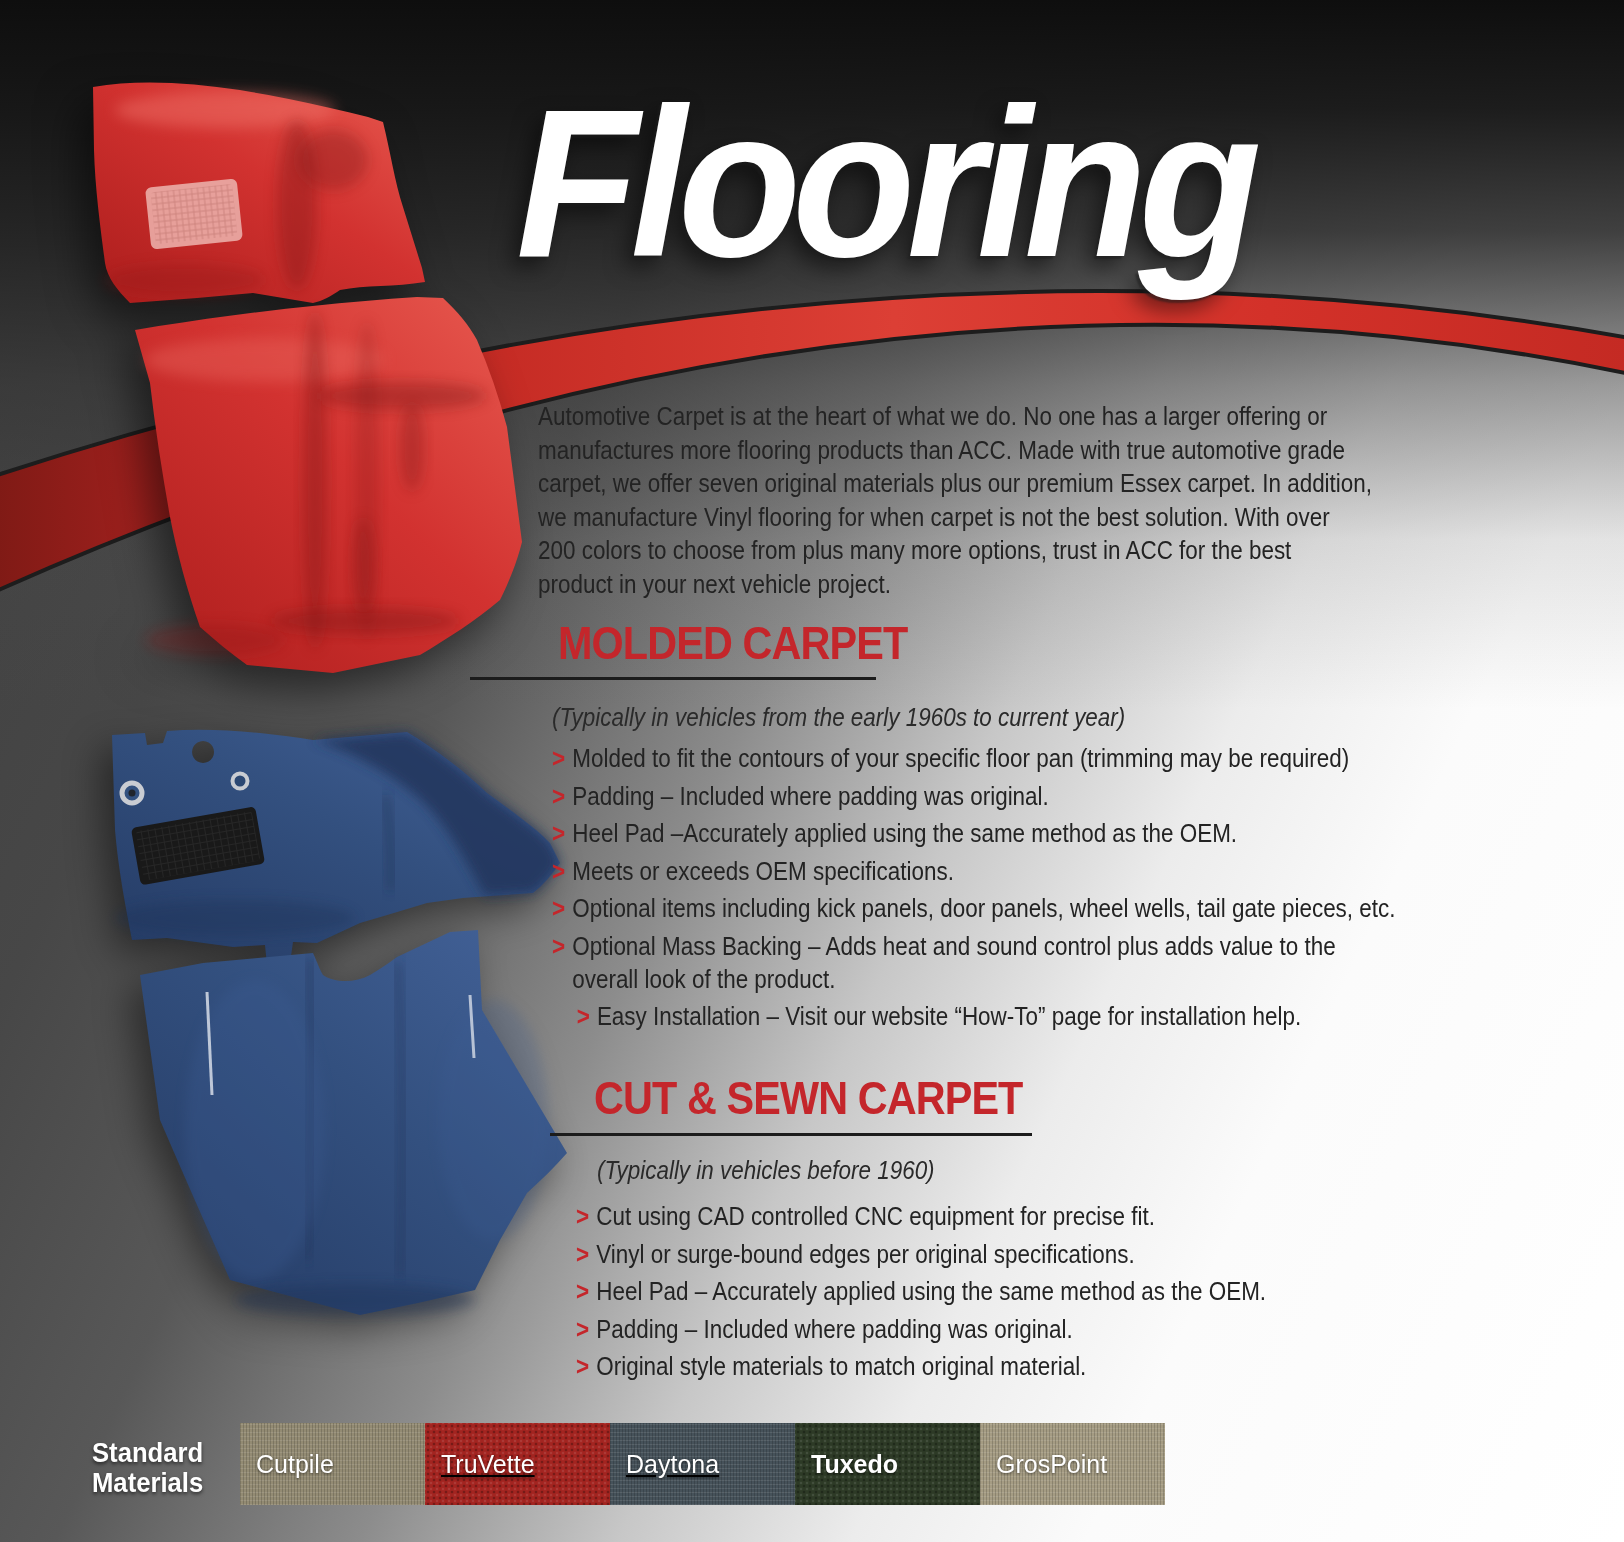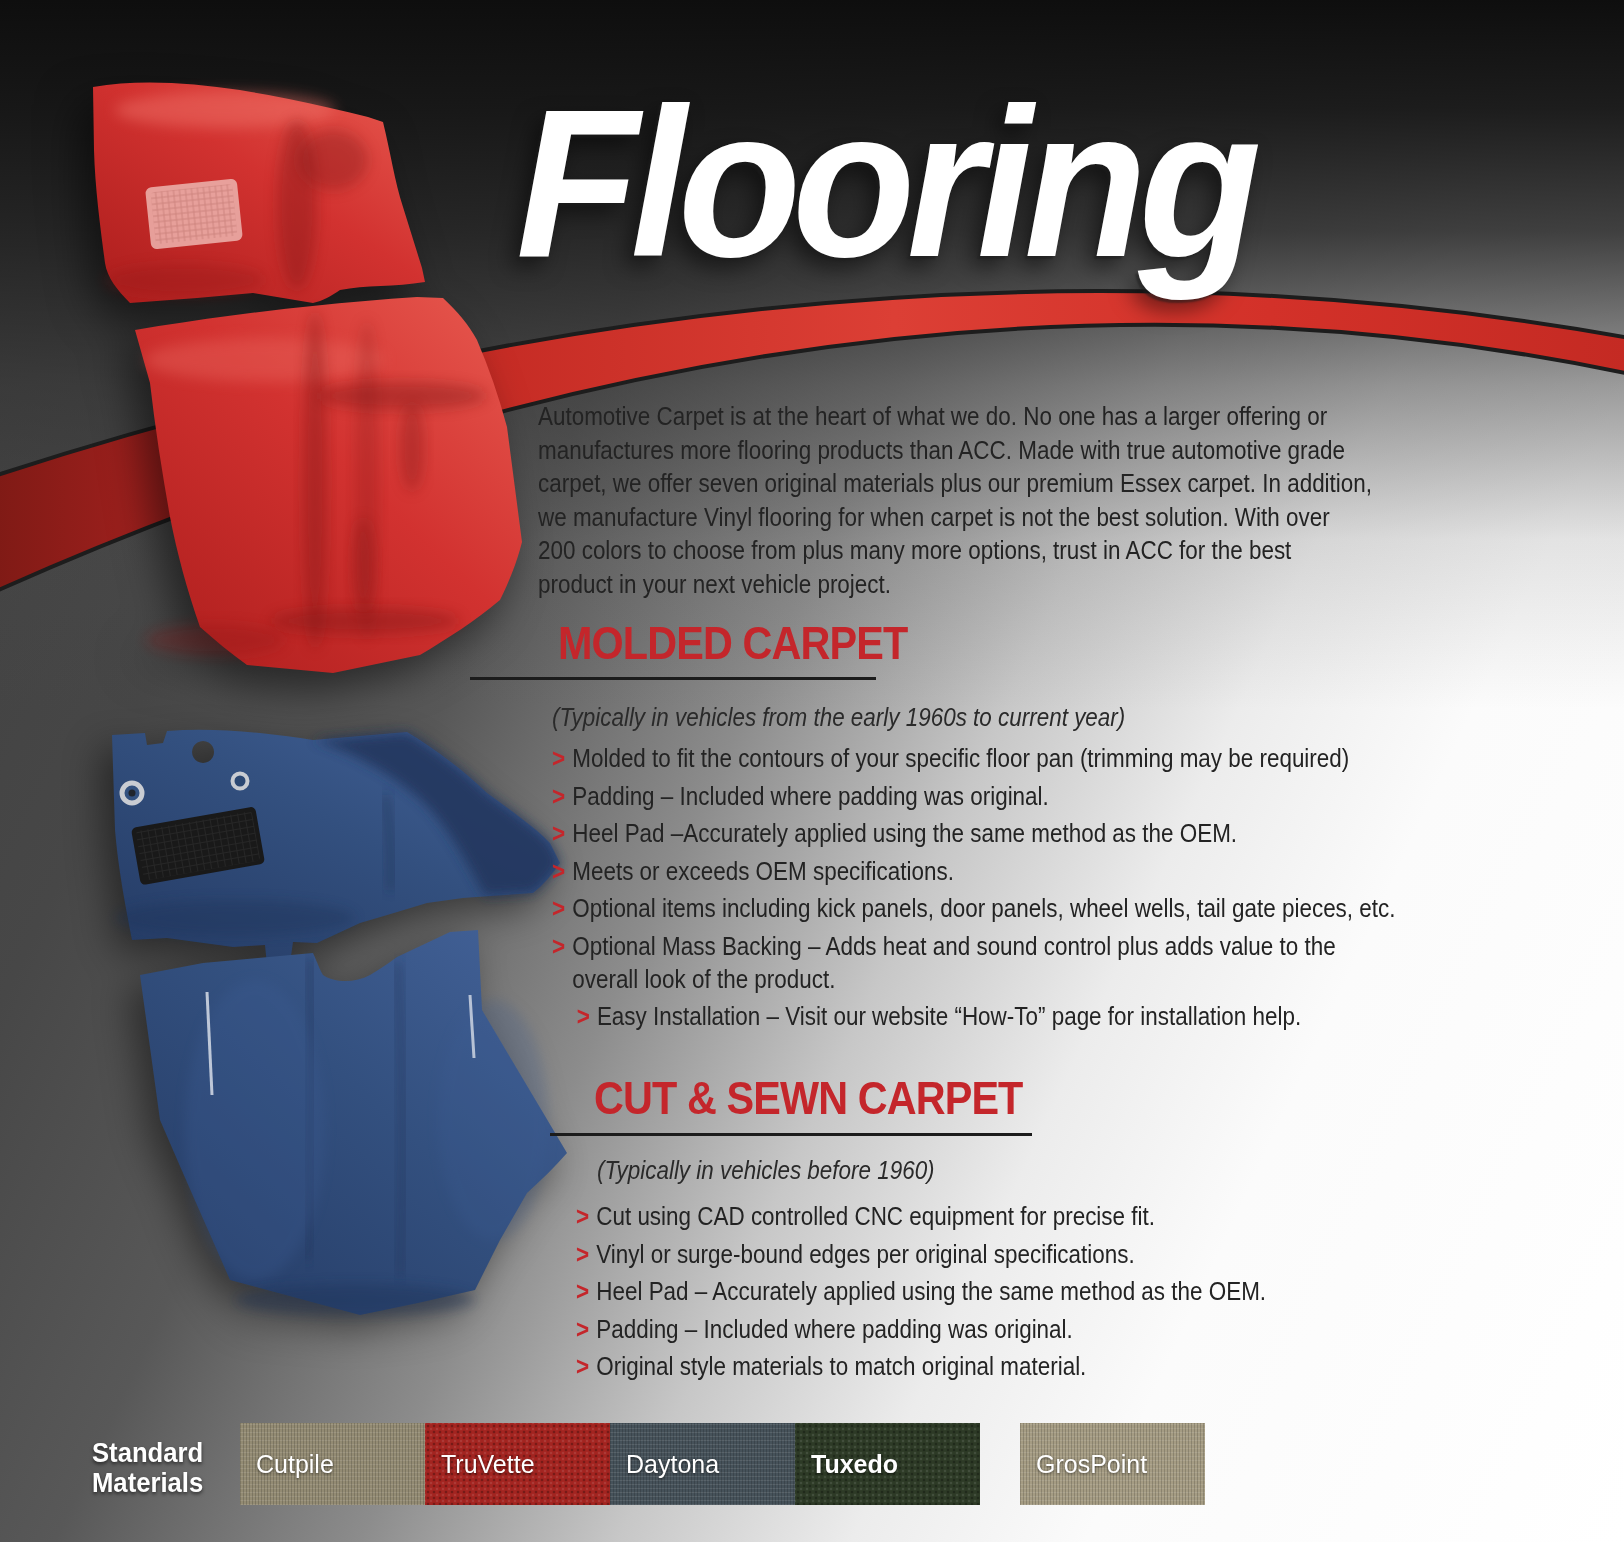--- a/index.html
+++ b/index.html
@@ -267,31 +267,31 @@
 
   <div class="materials-label">
     <div>Standard</div>
     <div>Materials</div>
   </div>
   <div class="swatches">
     <div class="swatch tx-weave" style="background-color: rgb(147, 139, 115);">
         <div class="tex"></div>
         <span class="sw-label">Cutpile</span>
       </div>
-    <div class="swatch tx-dots" style="background-color: rgb(163, 36, 32);">
+    <div class="swatch tx-dots" style="background-color: rgb(163, 36, 32); text-decoration: underline;">
         <div class="tex"></div>
         <span class="sw-label">TruVette</span>
       </div>
-    <div class="swatch tx-weave" style="background-color: rgb(70, 82, 90);">
+    <div class="swatch tx-weave" style="background-color: rgb(70, 82, 90); text-decoration: underline;">
         <div class="tex"></div>
         <span class="sw-label">Daytona</span>
       </div>
     <div class="swatch tx-dots" style="background-color: rgb(45, 58, 38); font-weight: bold;">
         <div class="tex"></div>
         <span class="sw-label">Tuxedo</span>
       </div>
-    <div class="swatch tx-weave" style="background-color: rgb(165, 156, 131); margin-left: 40px;">
+    <div class="swatch tx-weave" style="background-color: rgb(165, 156, 131);">
         <div class="tex"></div>
         <span class="sw-label">GrosPoint</span>
       </div>
   </div>
 
 </div>
 
 </body></html>

